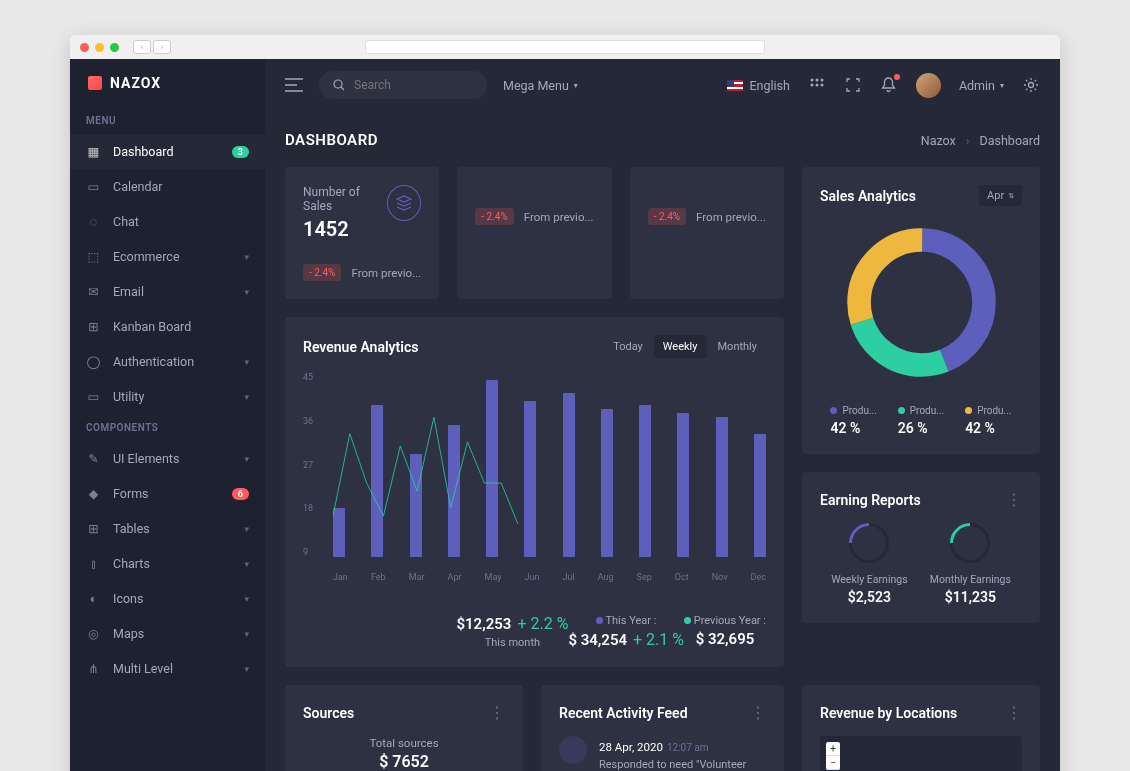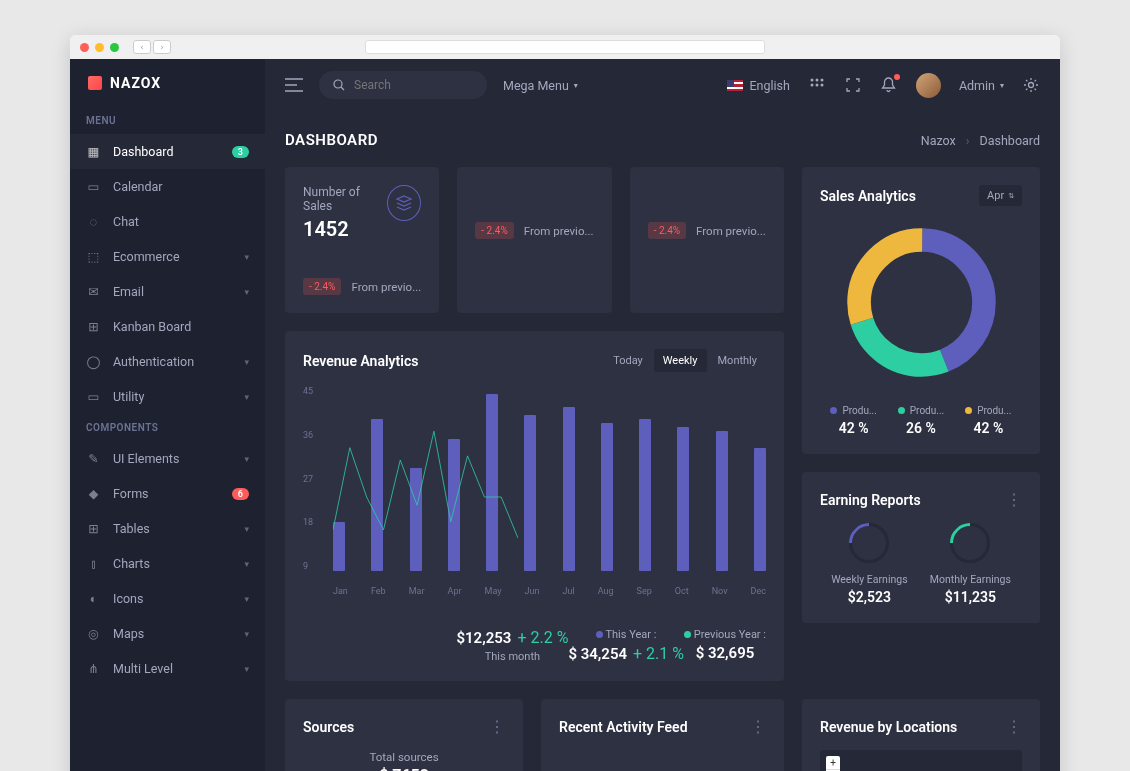--- a/index.html
+++ b/index.html
@@ -41,21 +41,21 @@
 .page-title{color:#fff;font-size:15px;font-weight:600;letter-spacing:.5px}
 .breadcrumb{color:#a4a7bd;font-size:12.5px;display:flex;gap:10px;align-items:center}
 .breadcrumb .sep{opacity:.4}
 .row{display:flex;gap:18px}
 .card{background:#2e3142;border-radius:4px;padding:18px}
 .stat-card{flex:1;min-width:0}
 .stat-top{display:flex;justify-content:space-between;align-items:start}
 .stat-label{color:#a4a7bd;font-size:12px}
 .stat-value{color:#fff;font-size:20px;font-weight:600;margin-top:4px}
 .stat-icon{width:36px;height:36px;border-radius:50%;border:1px solid #5e5fbd;display:flex;align-items:center;justify-content:center;color:#5e5fbd}
-.stat-bottom{display:flex;gap:10px;margin-top:37px;align-items:center}
+.stat-bottom{display:flex;gap:10px;margin-top:23px;align-items:center}
 .pct{background:#ff5b5b33;color:#ff5b5b;font-size:10px;padding:3px 6px;border-radius:3px}
 .stat-desc{color:#a4a7bd;font-size:11.5px;white-space:nowrap;overflow:hidden;text-overflow:ellipsis}
 .col-right{width:238px;display:flex;flex-direction:column;gap:18px}
 .card-title{color:#fff;font-size:14px;font-weight:600}
 .card-header{display:flex;justify-content:space-between;align-items:center;margin-bottom:14px}
 .select-small{background:#252836;color:#a4a7bd;font-size:11px;padding:4px 8px;border-radius:3px;display:flex;align-items:center;gap:4px;cursor:pointer}
 .tabs{display:flex;gap:2px}
 .tab{color:#a4a7bd;font-size:11px;padding:5px 9px;cursor:pointer;border-radius:3px}
 .tab.active{background:#252836;color:#fff}
 .revenue-card{flex:1}
@@ -69,21 +69,21 @@
 .x-tick{color:#6c7293;font-size:9px}
 .line-path{position:absolute;left:30px;right:0;bottom:25px;height:185px;pointer-events:none}
 .rev-footer{display:flex;justify-content:flex-end;margin-top:32px;text-align:center}
 .rev-item{display:flex;flex-direction:column;gap:3px}
 .rev-top{display:flex;align-items:center;gap:6px;justify-content:center}
 .rev-val{color:#fff;font-size:15px;font-weight:600}
 .rev-pct{color:#2dcea2;font-size:16px}
 .rev-label{color:#a4a7bd;font-size:11px}
 .bullet{width:7px;height:7px;border-radius:50%;display:inline-block}
 .donut{width:165px;height:165px;margin:10px auto 20px}
-.legend{display:flex;justify-content:space-around;text-align:center}
+.legend{display:flex;justify-content:space-around;text-align:left}
 .legend-item{display:flex;flex-direction:column;gap:4px}
 .legend-label{color:#a4a7bd;font-size:10px;display:flex;align-items:center;gap:5px;white-space:nowrap;overflow:hidden}
 .legend-val{color:#fff;font-size:14px;font-weight:600}
 .more{color:#6c7293;cursor:pointer}
 .earning-row{display:flex;justify-content:space-around;text-align:center;margin-top:10px}
 .earn-circle{width:40px;height:40px;border-radius:50%;border:3px solid #252836;margin:0 auto 10px;position:relative}
 .earn-circle::after{content:"";position:absolute;inset:-3px;border-radius:50%;border:3px solid transparent;border-top-color:var(--c);transform:rotate(-45deg)}
 .earn-label{color:#a4a7bd;font-size:10.5px;margin-bottom:3px}
 .earn-val{color:#fff;font-size:14px;font-weight:600}
 .bottom-row{display:flex;gap:18px}
@@ -470,20 +470,28 @@
             <div class="sources-body">
               <div class="sources-label">Total sources</div>
               <div class="sources-val">$ 7652</div>
             </div>
           </div>
           <div class="card activity-card">
             <div class="card-header">
               <div class="card-title">Recent Activity Feed</div>
               <span class="more">⋮</span>
             </div>
+            <div class="activity-item">
+              <div class="activity-avatar"></div>
+              <div class="activity-text">
+                <span class="activity-date">28 Apr, 2020</span>
+                <span class="activity-time">12:07 am</span>
+                <div class="activity-desc">Responded to need "Volunteer</div>
+              </div>
+            </div>
           </div>
           <div class="card locations-card">
             <div class="card-header">
               <div class="card-title">Revenue by Locations</div>
               <span class="more">⋮</span>
             </div>
             <div class="map-area">
               <div class="zoom-ctrl">
                 <div class="zoom-btn">+</div>
                 <div class="zoom-btn">−</div>

